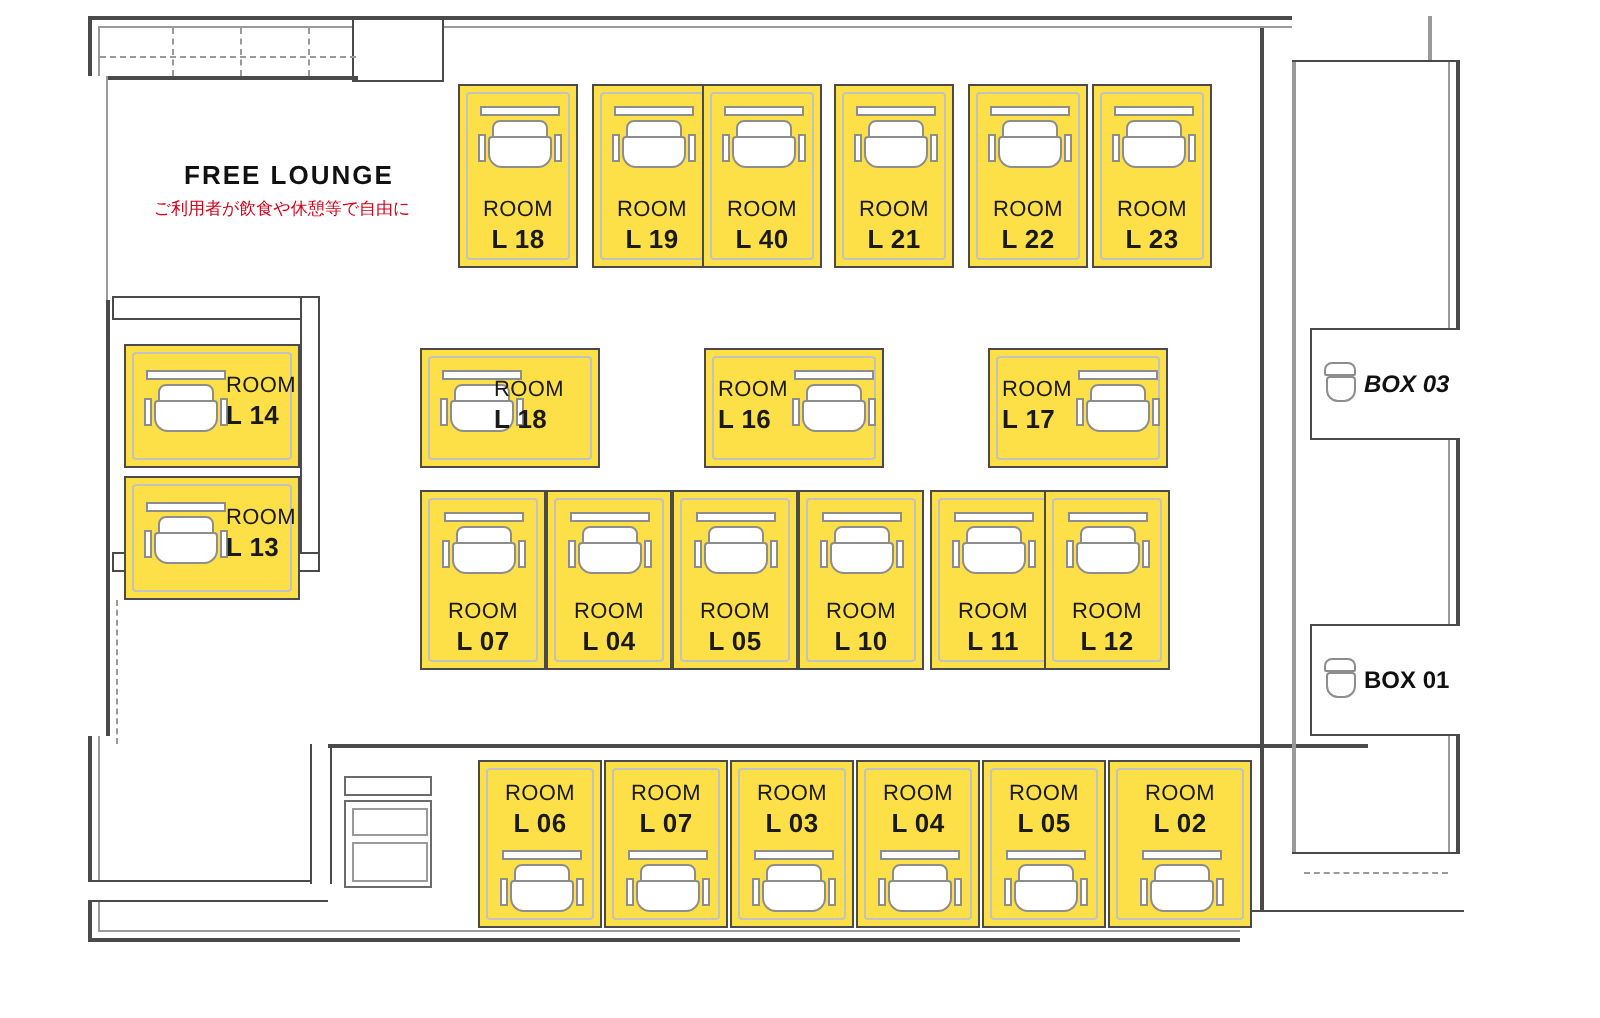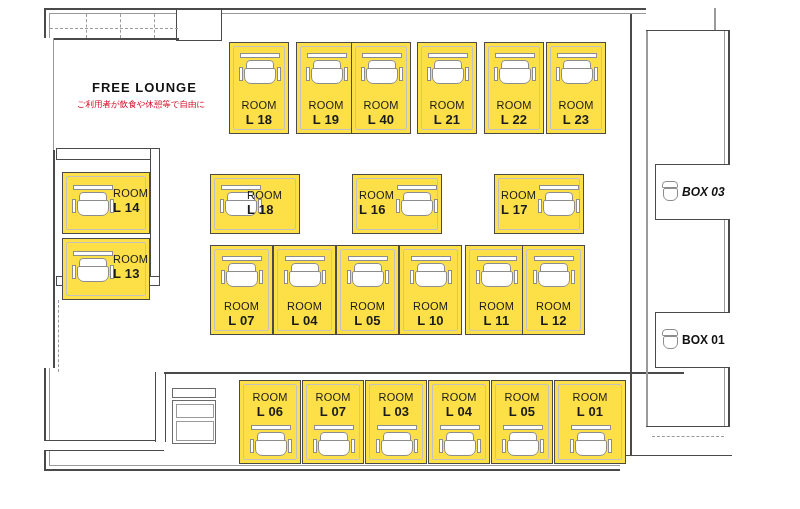--- a/index.html
+++ b/index.html
@@ -530,21 +530,21 @@
         <div class="chair-back"></div>
         <div class="arm-l"></div>
         <div class="arm-r"></div>
         <div class="chair-seat"></div>
     </div>
   </div>
   <div class="room" style="left:554px; top:380px; width:72px; height:84px;">
     <div class="inner"></div>
     <div class="label" style="top:10px;">
       <span class="l1">ROOM</span>
-      <span class="l2">L 01</span>
+      <span class="l2">L 02</span>
     </div>
     <div class="furn" style="left:14px; top:44px;">
       <div class="desk"></div>
         <div class="chair-back"></div>
         <div class="arm-l"></div>
         <div class="arm-r"></div>
         <div class="chair-seat"></div>
     </div>
   </div>
 

